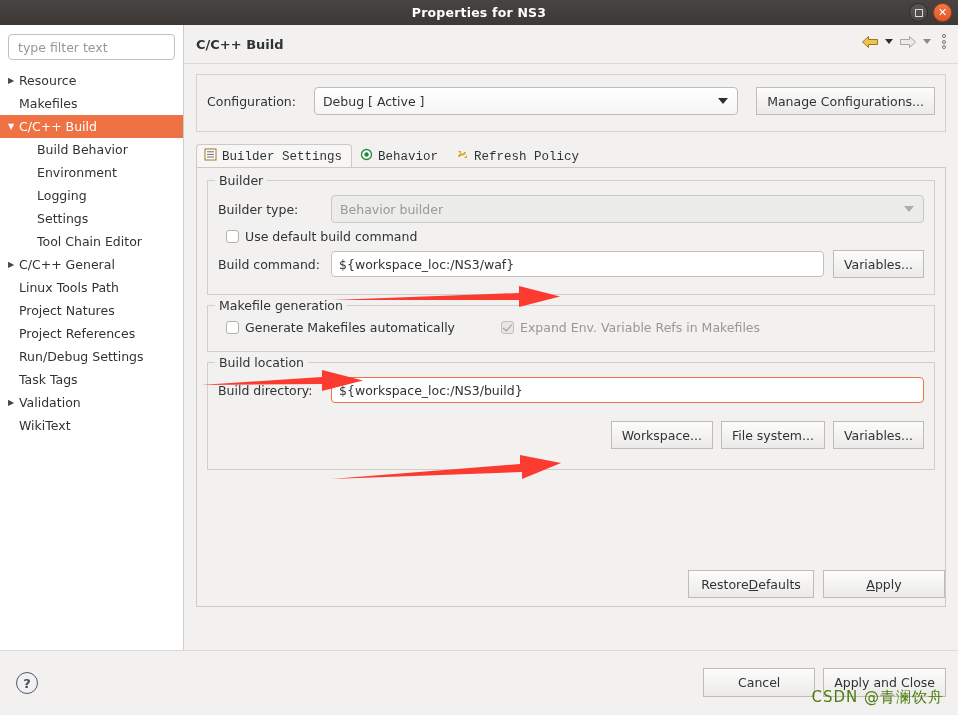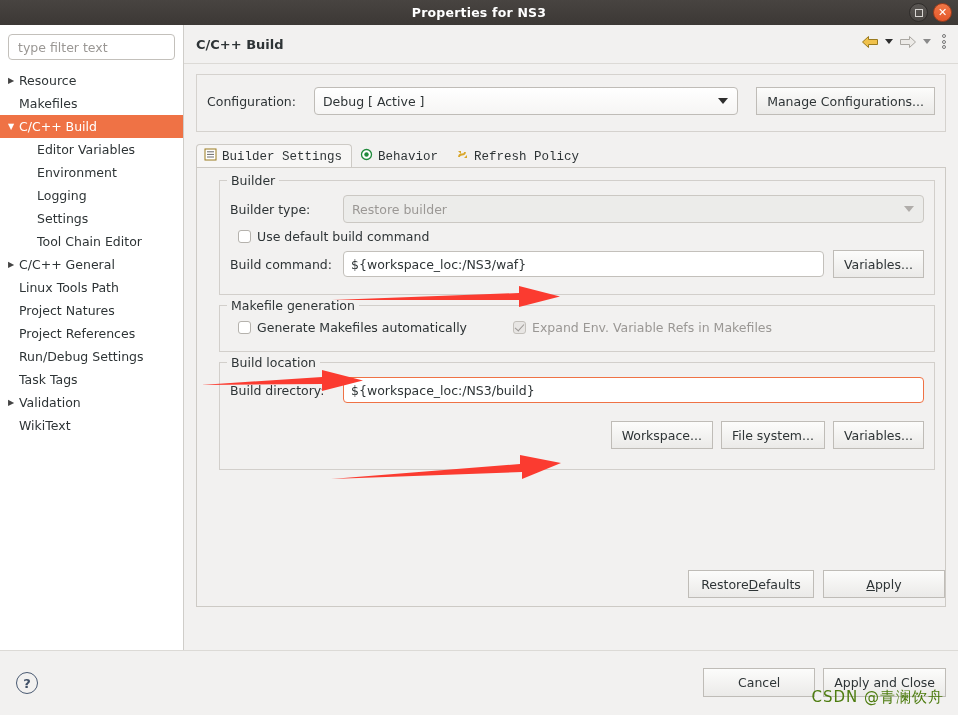--- a/index.html
+++ b/index.html
@@ -122,21 +122,21 @@
   .tab.active { background:#f7f6f5; border-color:#cdcac5; }
   .tab-ico { width:13px; height:13px; display:inline-block; }
 
   .tabpanel {
     border:1px solid #cdcac5; background:#f2f1f0;
     height:440px; margin-top:-1px; padding:12px 10px;
     position:relative;
   }
 
   
-  .grp { border:1px solid #d2cfcb; margin-bottom:10px; padding:8px 10px 10px 10px; position:relative; background:transparent;margin-left:12px;}
+  .grp { border:1px solid #d2cfcb; margin-bottom:10px; padding:8px 10px 10px 10px; position:relative; background:transparent;}
   .grp > .grp-title {
     position:absolute; top:-8px; left:7px; background:#f2f1f0;
     padding:0 4px; font-size:12.5px; color:#2e3436;
   }
   .frow { display:flex; align-items:center; gap:9px; margin:6px 0; }
 
   .txt {
     height:26px; border:1px solid #c3c0bb; border-radius:4px; background:#ffffff;
     font-family:"DejaVu Sans", sans-serif; font-size:12.5px; color:#2e3436;
     padding:0 7px; display:flex; align-items:center;
@@ -200,21 +200,21 @@
           <div class="tree-item lvl1">
             <span class="tw empty">▶</span>
             <span class="tree-label">Makefiles</span>
           </div>
           <div class="tree-item lvl1 selected">
             <span class="tw">▼</span>
             <span class="tree-label">C/C++ Build</span>
           </div>
           <div class="tree-item lvl2">
             <span class="tw empty">▶</span>
-            <span class="tree-label">Editor Variables</span>
+            <span class="tree-label">Build Behavior</span>
           </div>
           <div class="tree-item lvl2">
             <span class="tw empty">▶</span>
             <span class="tree-label">Environment</span>
           </div>
           <div class="tree-item lvl2">
             <span class="tw empty">▶</span>
             <span class="tree-label">Logging</span>
           </div>
           <div class="tree-item lvl2">
@@ -321,21 +321,21 @@
         </div>
 
       <div class="tabpanel">
 
         <div class="grp">
           <span class="grp-title">Builder</span>
 
           <div class="frow">
             <span class="lbl" style="width:104px;">Builder type:</span>
             <div class="combo disabled" style="flex:1;">
-              <span>Restore builder</span>
+              <span>Behavior builder</span>
               <span class="dd"></span>
             </div>
           </div>
 
           <div class="frow" style="margin-left:8px;">
             <span class="chk">
               <span class="chkbox"></span>
               <span>Use default build command</span>
             </span>
           </div>

